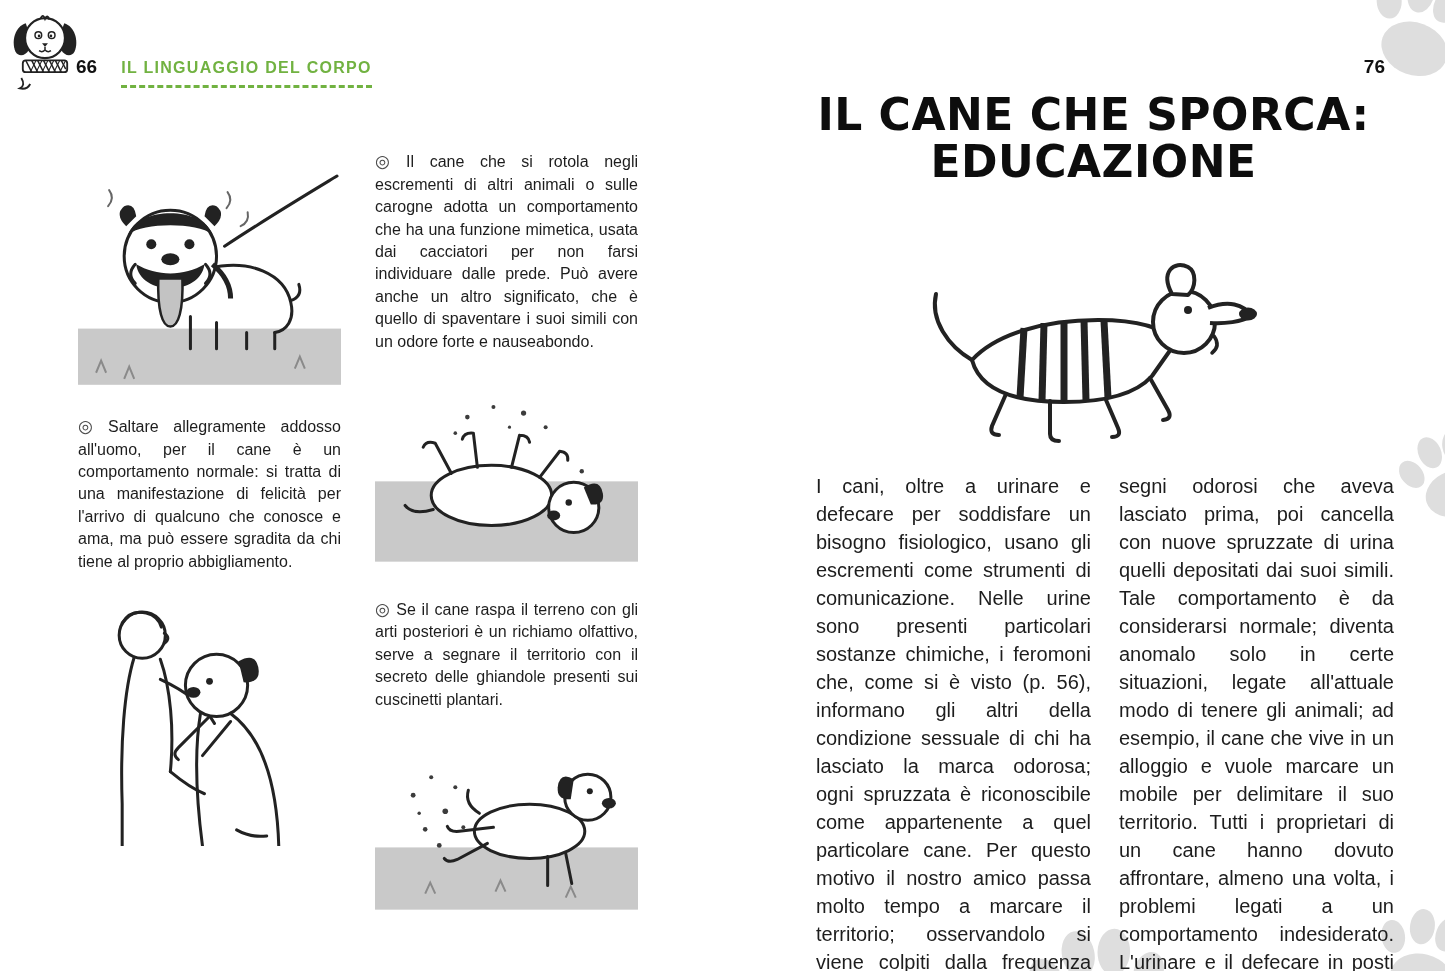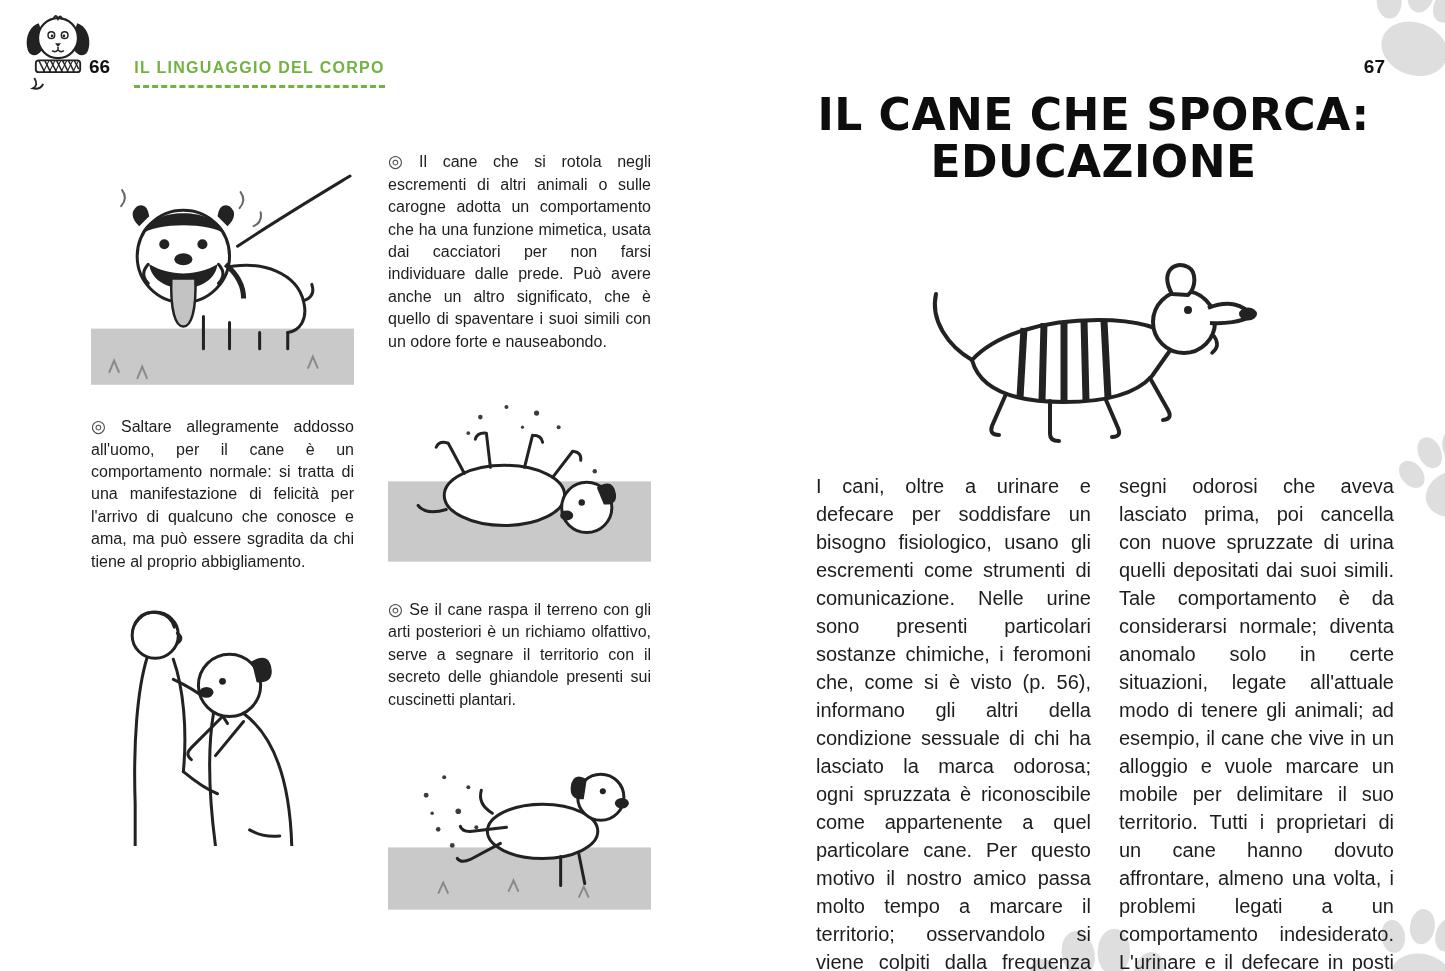--- a/index.html
+++ b/index.html
@@ -1,21 +1,21 @@
 <!DOCTYPE html>
 <html><head>
 <meta charset="utf-8">
 <title>Book spread</title>
 <style>
   *{box-sizing:border-box;margin:0;padding:0;}
   html,body{background:#fff;}
   .spread{position:relative;width:1445px;height:971px;background:#fff;overflow:hidden;
           font-family:"Liberation Sans",sans-serif;color:#222;}
   .page{position:absolute;top:0;height:971px;}
-  .page-left{left:13px;width:722px;}
+  .page-left{left:0;width:722px;}
   .page-right{left:722px;width:723px;}
 
   
   .logo{position:absolute;left:8px;top:10px;width:74px;}
   .logo svg{display:block;width:100%;}
   .hdr{position:absolute;left:76px;top:56px;white-space:nowrap;}
   .pn{font-weight:bold;font-size:19px;color:#111;}
   .hdr .pn{margin-right:24px;}
   .ht{font-weight:bold;font-size:16px;letter-spacing:1.3px;color:#71b241;
       padding-bottom:9px;border-bottom:3px dashed #71b241;}
@@ -241,21 +241,21 @@
     <div class="paw paw-d">
       <svg viewBox="0 0 100 100">
         <ellipse cx="50" cy="69" rx="27" ry="21" fill="#dedede"></ellipse>
         <ellipse cx="18" cy="40" rx="10" ry="14" fill="#dedede" transform="rotate(-22 18 40)"></ellipse>
         <ellipse cx="40" cy="26" rx="10.5" ry="15" fill="#dedede" transform="rotate(-6 40 26)"></ellipse>
         <ellipse cx="63" cy="27" rx="10.5" ry="15" fill="#dedede" transform="rotate(8 63 27)"></ellipse>
         <ellipse cx="84" cy="42" rx="9.5" ry="13" fill="#dedede" transform="rotate(24 84 42)"></ellipse>
       </svg>
     </div>
 
-    <span class="pn pn-right">67</span>
+    <span class="pn pn-right">76</span>
 
     <div class="big-title">
       <div>IL CANE CHE SPORCA:</div>
       <div>EDUCAZIONE</div>
     </div>
 
     <figure class="fig-dachshund">
       <svg viewBox="0 0 392 196">
         <path d="M100 112 C124 86 172 72 226 72 C266 72 292 80 304 94 L280 128 C264 146 234 154 192 154 C142 154 108 142 100 112 Z" fill="#fff" stroke="#222" stroke-width="4" stroke-linejoin="round"></path>
         <g stroke="#222" stroke-width="7">

